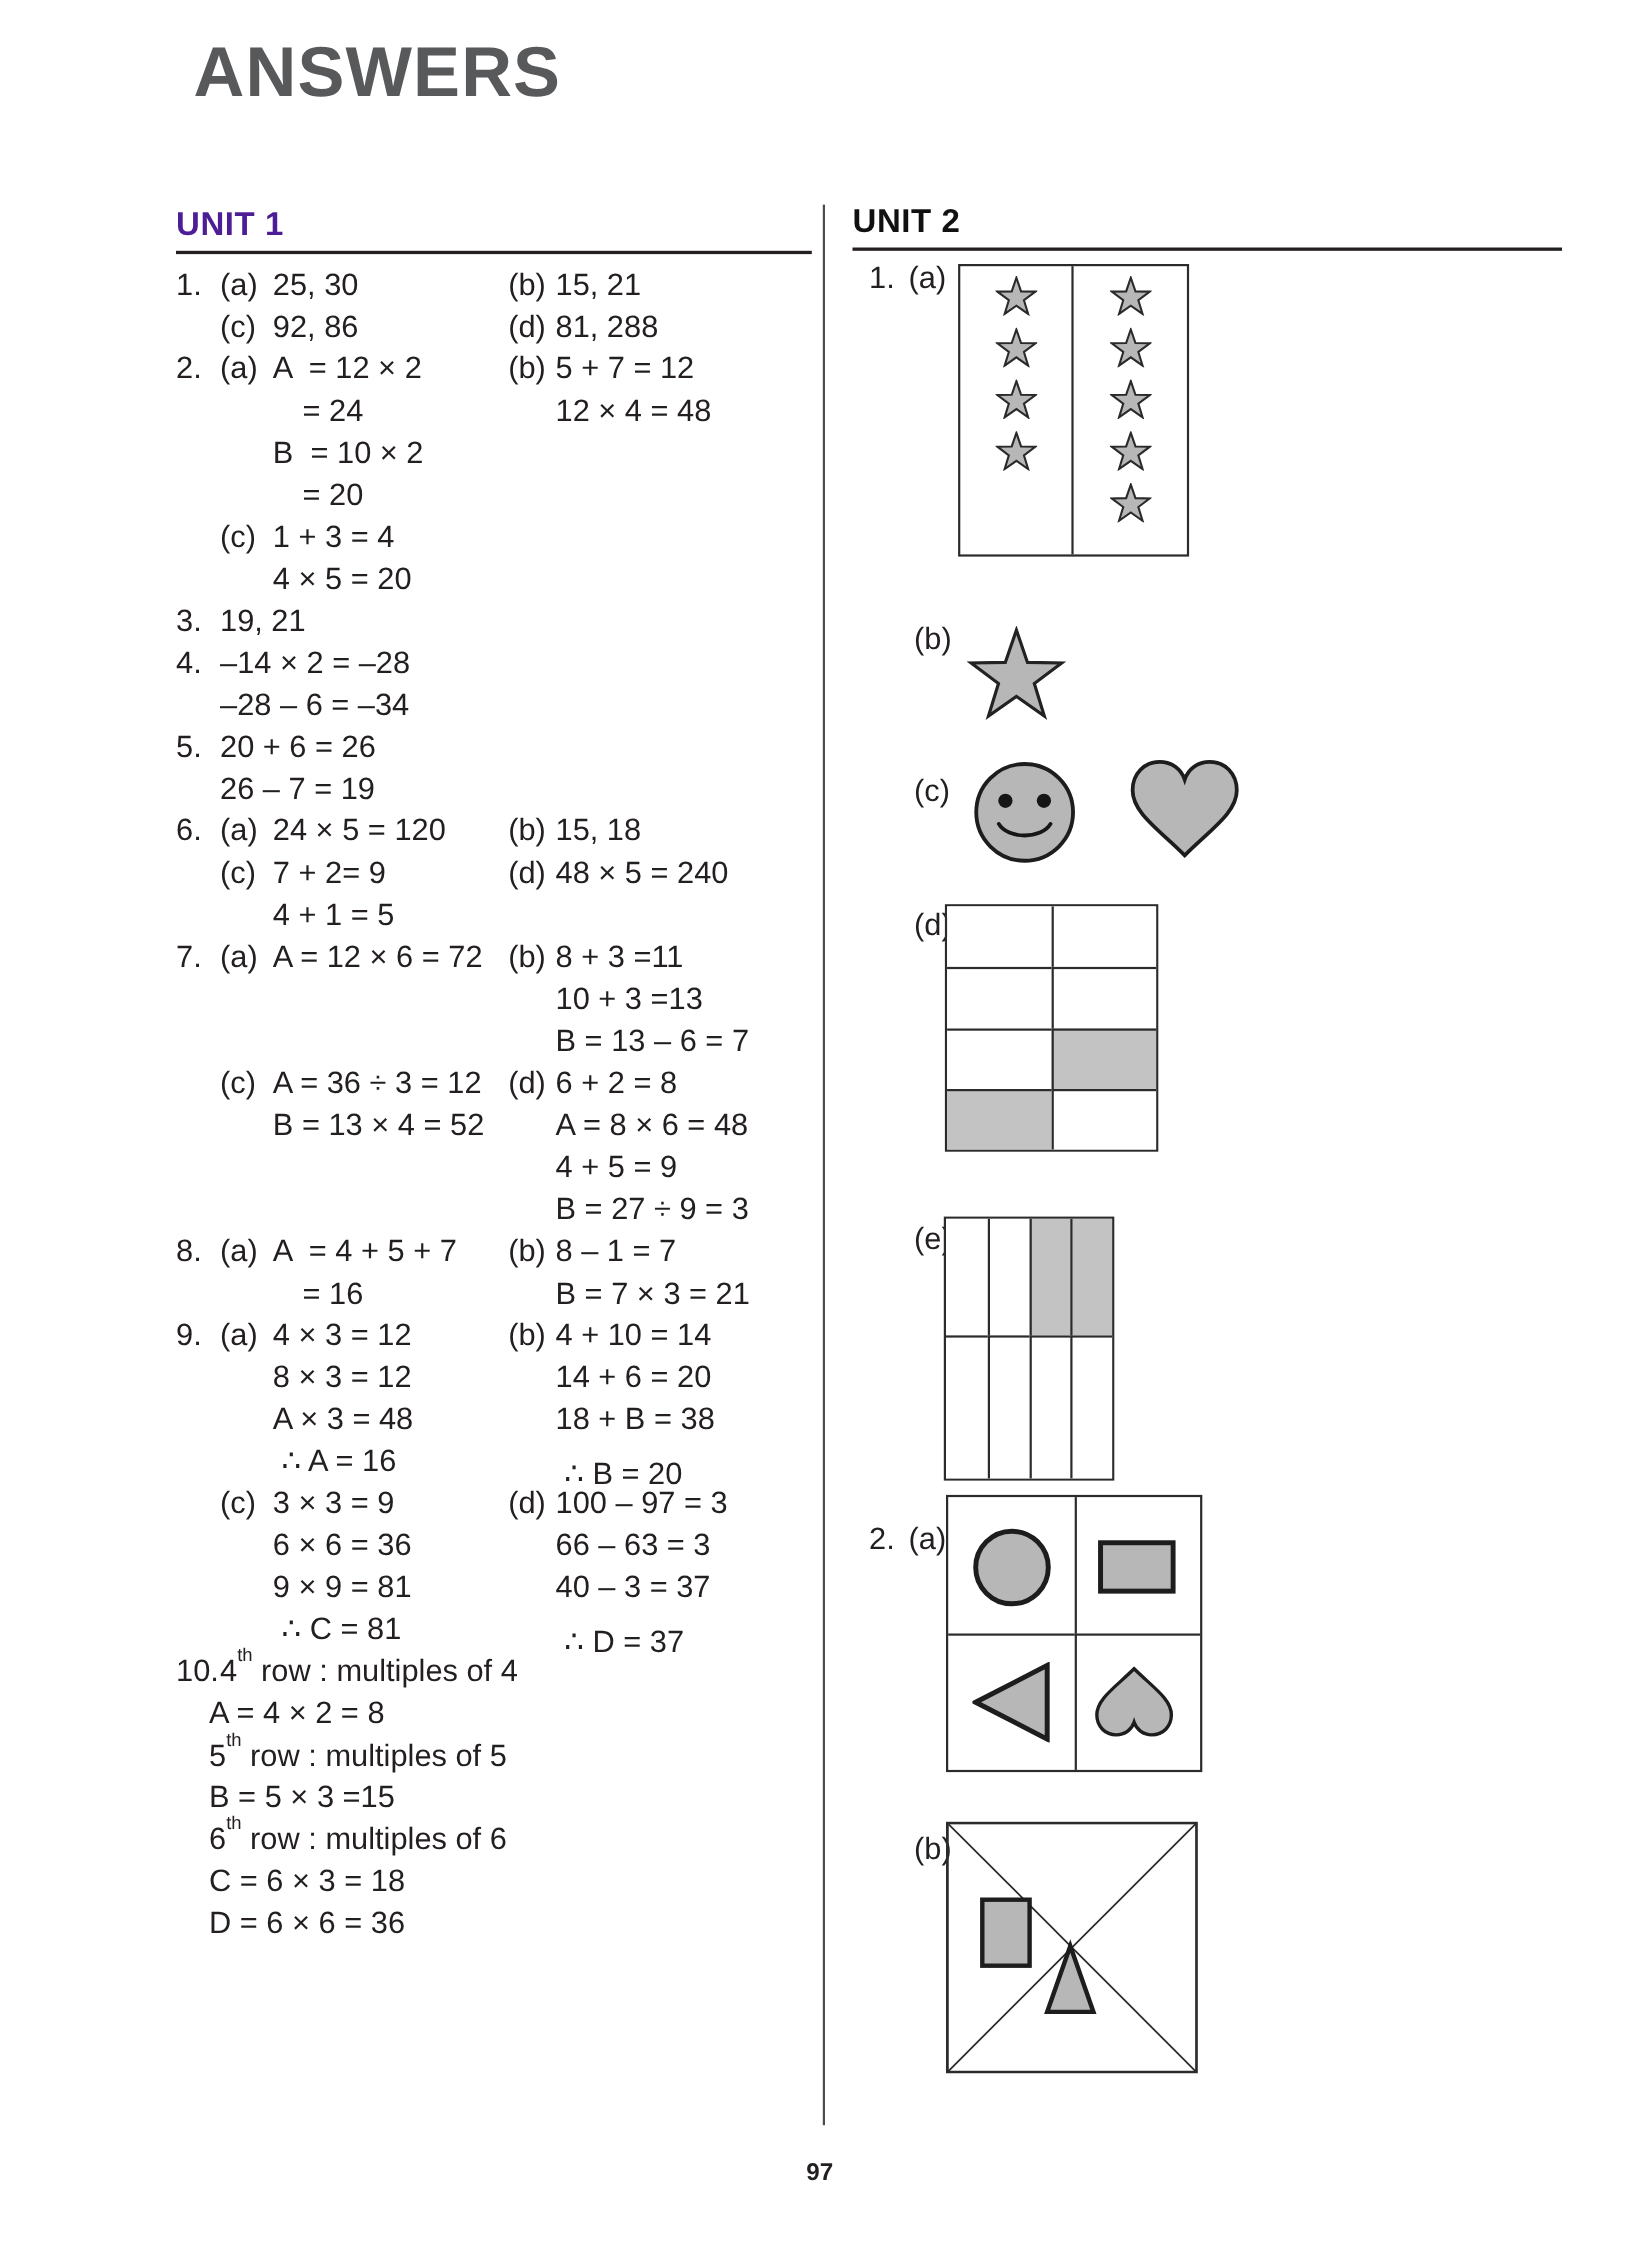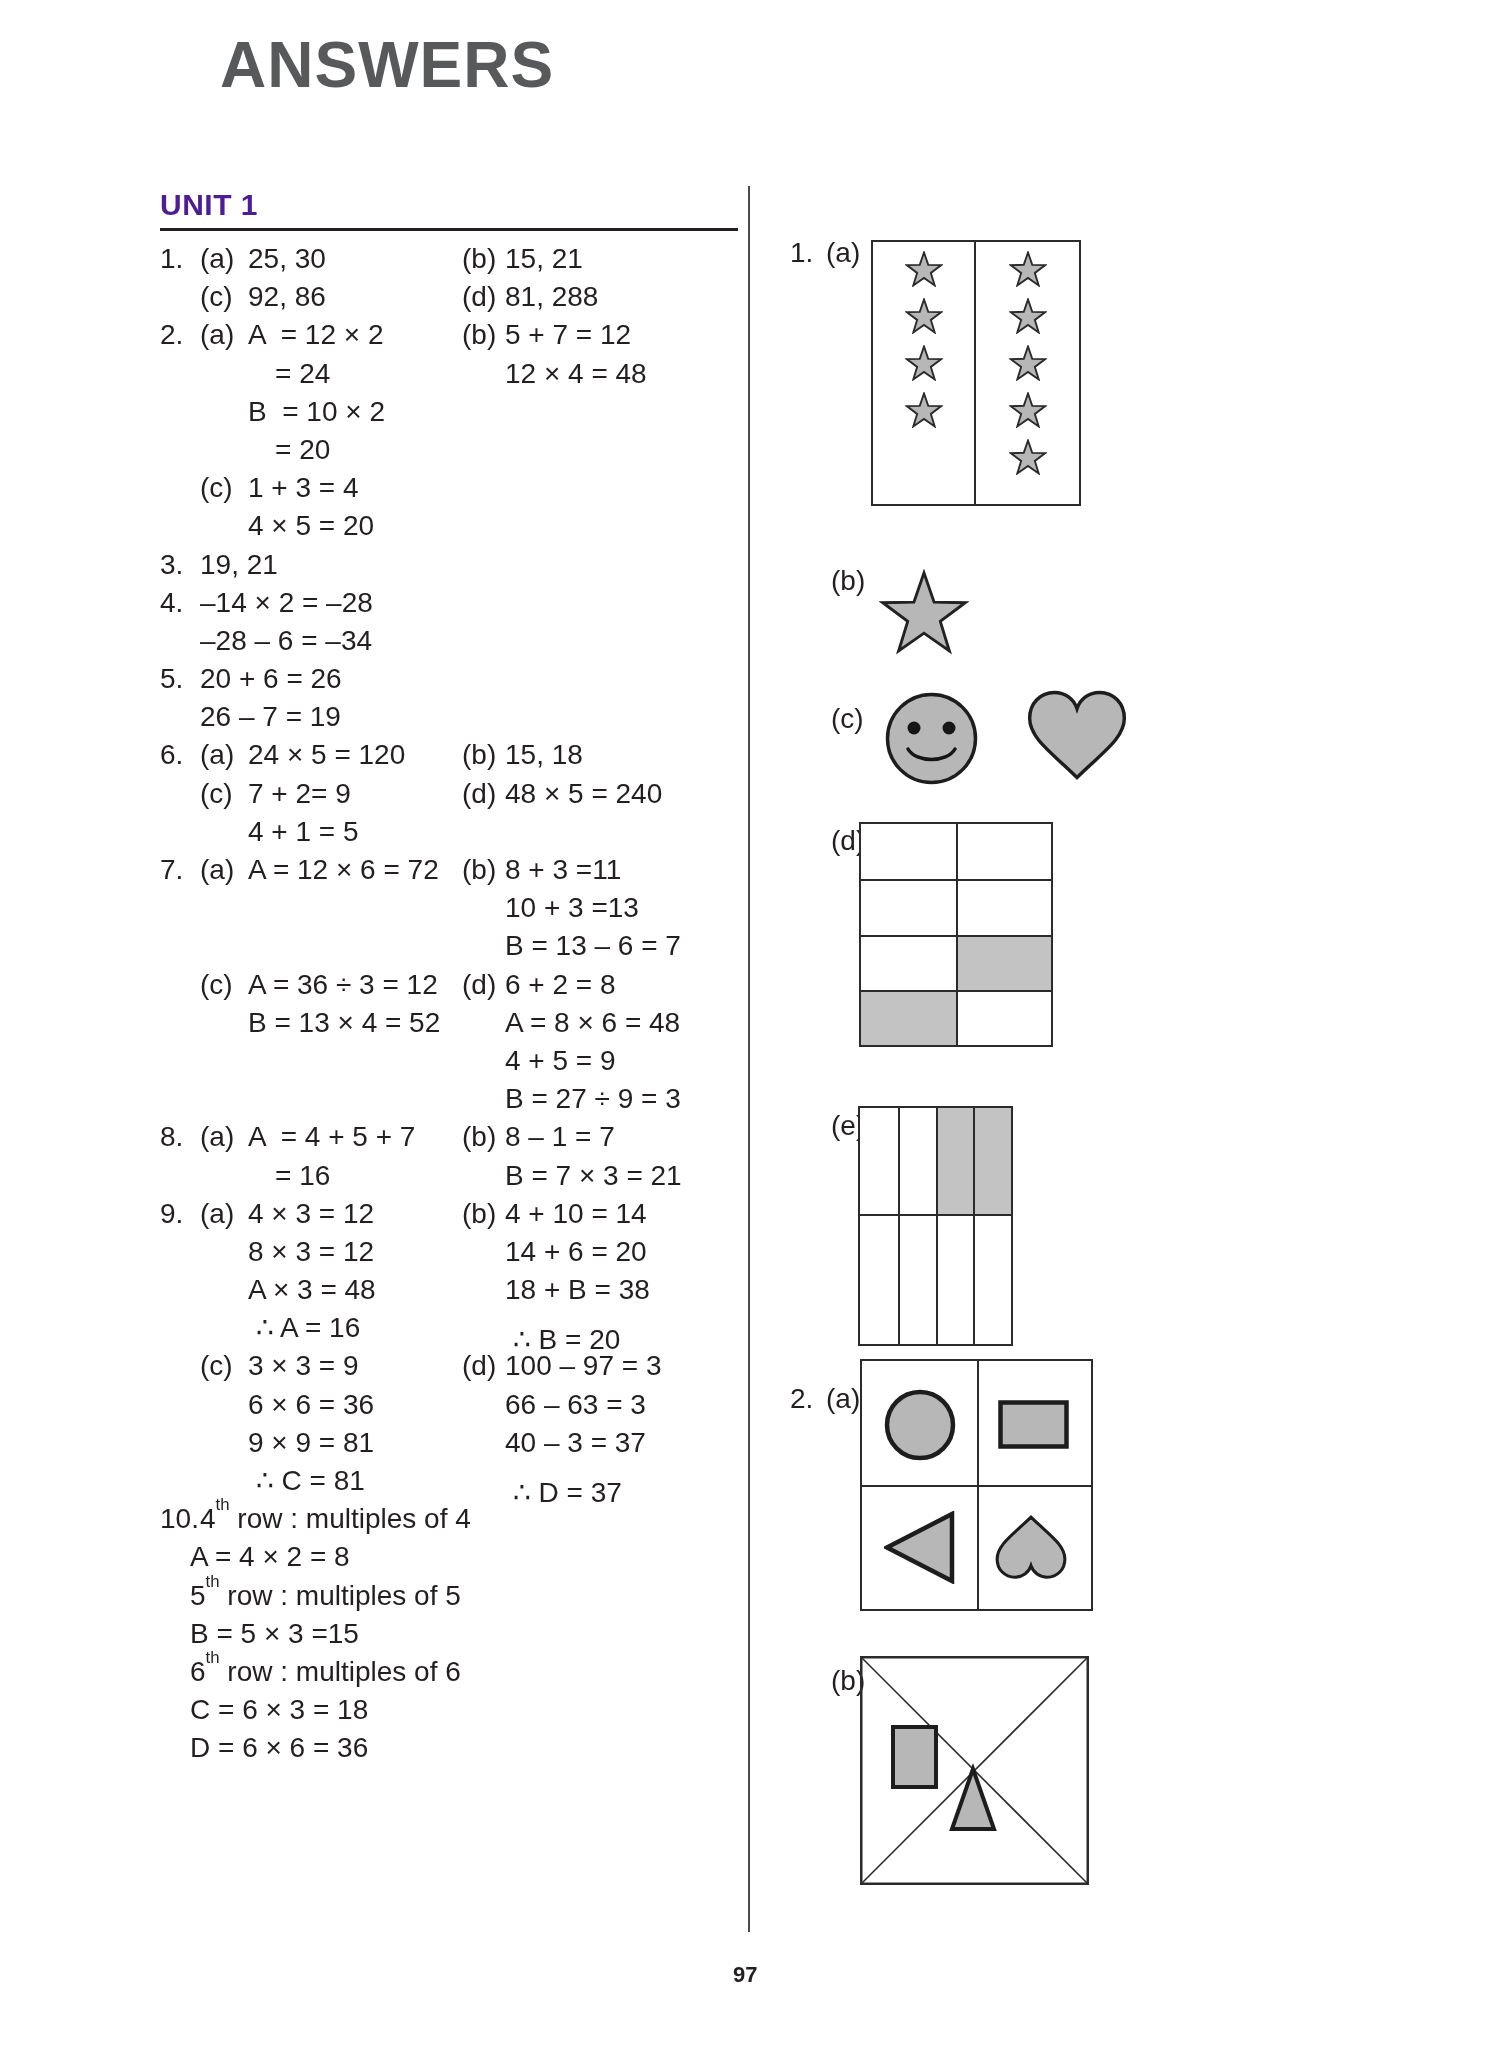--- a/index.html
+++ b/index.html
@@ -1,20 +1,20 @@
 <!DOCTYPE html>
 <html style="--ink: #231f20; --title: #58595b; --shape: #b7b7b7; --shade: #c3c3c3;"><head>
 <meta charset="utf-8">
 <style>
   html,body{margin:0;padding:0;background:#ffffff;}
   body{width:1496px;height:2047px;position:relative;overflow:hidden;
        font-family:"Liberation Sans", sans-serif;color:var(--ink,#231f20);}
 
   .page-title{position:absolute;left:176px;top:28px;font-size:64px;font-weight:bold;
-              letter-spacing:1px;color:var(--title,#58595b);margin-left:44px;}
+              letter-spacing:1px;color:var(--title,#58595b);}
 
   .col-divider{position:absolute;left:748px;top:186px;width:2px;height:1746px;background:#4b4b4b;}
 
   
   .unit1{position:absolute;left:160px;top:188px;width:578px;}
   .unit-heading{font-size:30px;font-weight:bold;color:#4c1d95;letter-spacing:.5px;
                 border-bottom:3px solid #231f20;padding-bottom:6px;}
   .u1rows{position:absolute;left:0;top:52px;width:578px;}
   .u1row{position:relative;height:38.2px;font-size:28px;line-height:38.2px;white-space:pre;}
   .u1row span{position:absolute;top:0;}
@@ -116,20 +116,21 @@
       <div class="u1row"><span class="t i3">A = 4 × 2 = 8</span></div>
       <div class="u1row"><span class="t i3">5<sup class="sp">th</sup> row : multiples of 5</span></div>
       <div class="u1row"><span class="t i3">B = 5 × 3 =15</span></div>
       <div class="u1row"><span class="t i3">6<sup class="sp">th</sup> row : multiples of 6</span></div>
       <div class="u1row"><span class="t i3">C = 6 × 3 = 18</span></div>
       <div class="u1row"><span class="t i3">D = 6 × 6 = 36</span></div>
     </div>
 </div>
 
 <div class="unit2">
+  <div class="u2head">UNIT 2</div>
 
   <div class="qnum" style="left:15px;top:52px">1.</div>
   <div class="qlab" style="left:51px;top:52px">(a)</div>
 
   <div class="figA">
     <div class="starcell first">
         <svg class="star" viewBox="0 0 100 95">
           <polygon points="50,4 61.2,36.6 95.7,37.2 68.1,57.9 78.2,90.8 50,71 21.8,90.8 31.9,57.9 4.3,37.2 38.8,36.6"></polygon>
         </svg>
         <svg class="star" viewBox="0 0 100 95">

